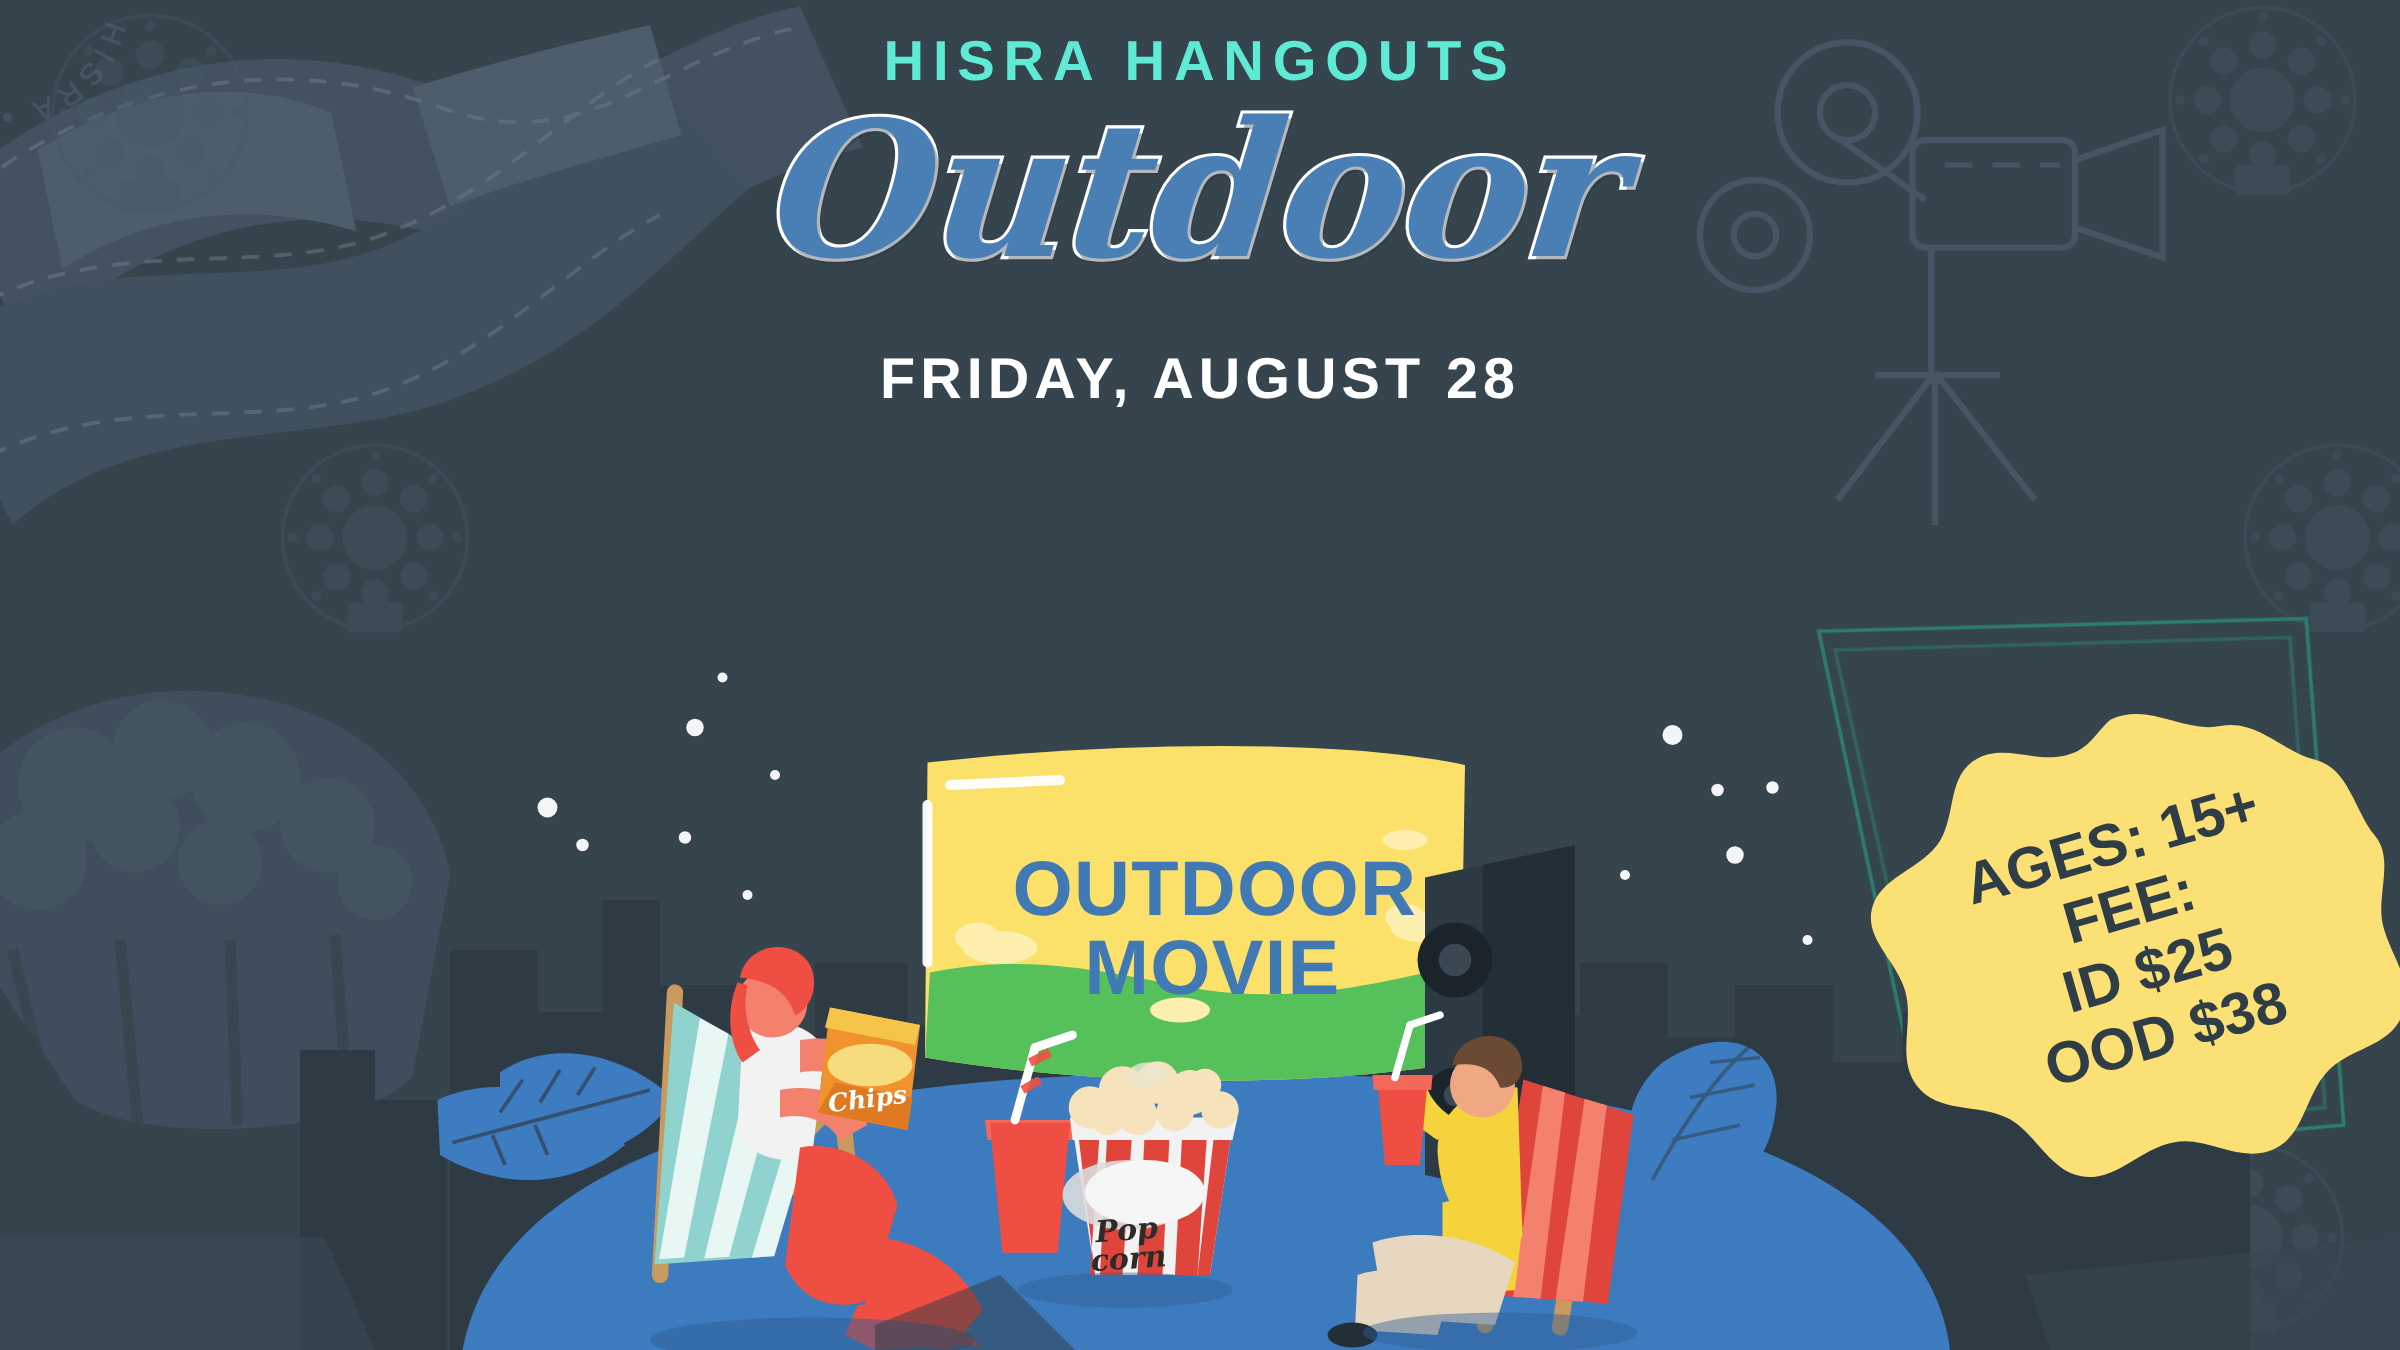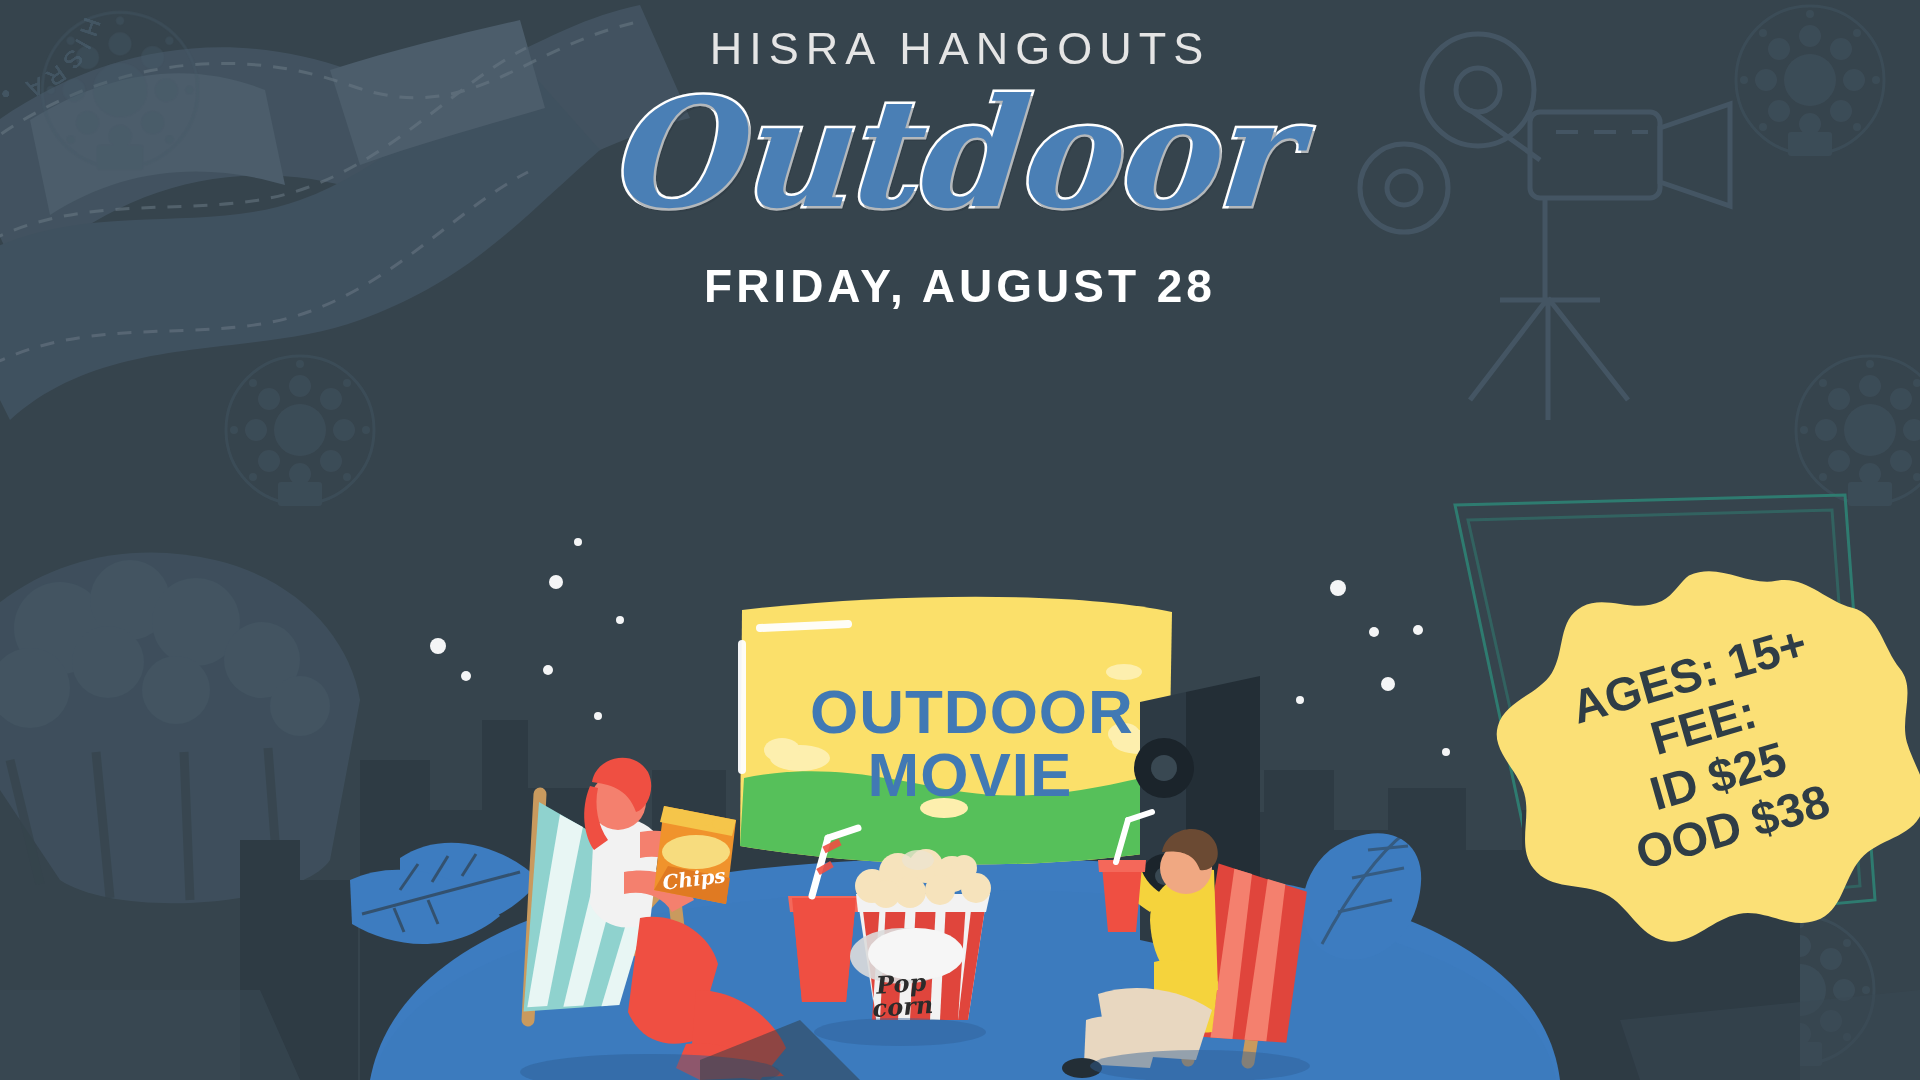--- a/index.html
+++ b/index.html
@@ -13,22 +13,22 @@
 
   
   .bg-svg { position:absolute; inset:0; width:1920px; height:1080px; }
 
   
   .headline-block {
     position:absolute; left:0; right:0; top:26px;
     text-align:center; z-index:6;
   }
   .eyebrow {
-    font-size:45px; font-weight:400; letter-spacing:7px;
-    color:#e5e5e5; line-height:1;
+    font-size:45px; font-weight:700; letter-spacing:7px;
+    color:#5eead4; line-height:1;
     font-family:"Liberation Sans", sans-serif;
   }
   .script-word {
     font-family:"DejaVu Serif", serif;
     font-style:italic; font-weight:700;
     font-size:150px; line-height:1.02;
     color:#4a7fb5;
     margin-top:6px;
     letter-spacing:-2px;
     -webkit-text-stroke:5px #ffffff;
@@ -38,21 +38,21 @@
   }
   .big-title {
     font-size:142px; font-weight:700; letter-spacing:-1px;
     color:#ffffff; line-height:.96; margin-top:-6px;
     font-family:"Liberation Sans", sans-serif;
   }
   .date-line, .time-line {
     font-size:46px; font-weight:700; letter-spacing:4px;
     color:#ffffff; line-height:1.22;
   }
-  .date-line { margin-top:28px; }
+  .date-line { margin-top:44px; }
 
   
   .badge {
     position:absolute; left:1497px; top:570px;
     width:430px; height:370px; z-index:8;
     transform:rotate(-7deg);
   }
   .badge svg { position:absolute; inset:0; }
   .badge-text {
     position:absolute; inset:0;

